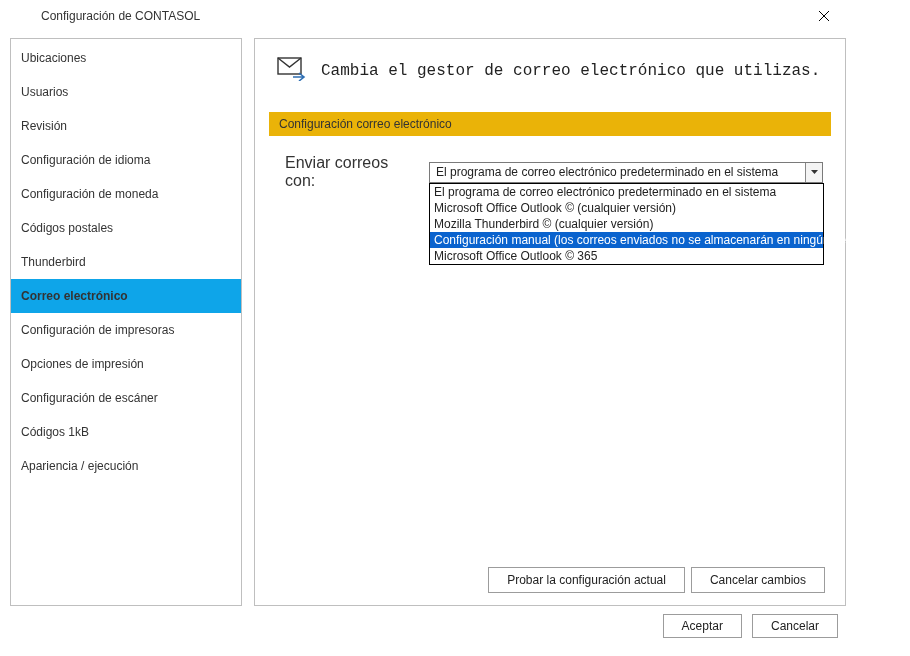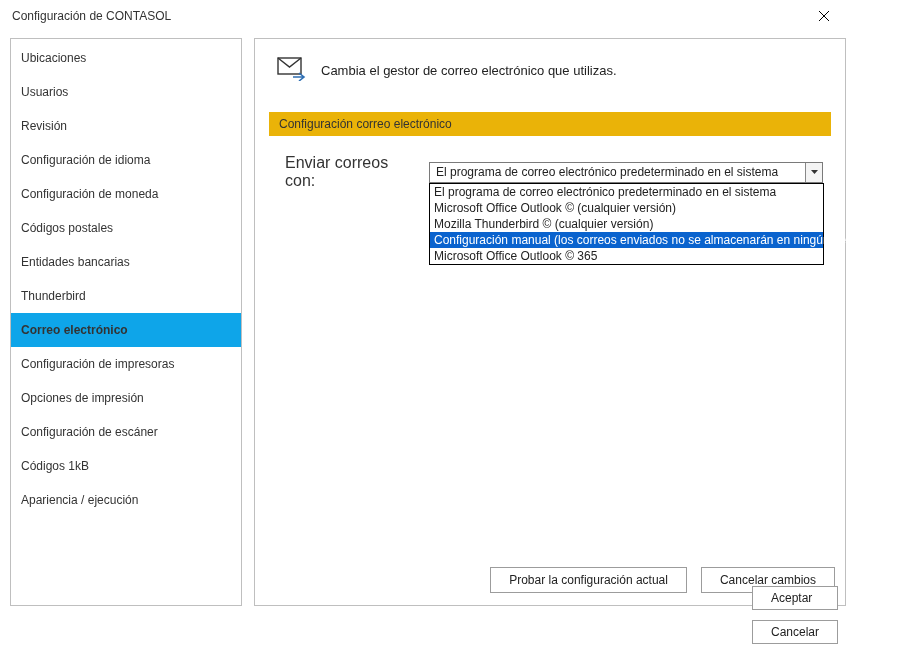--- a/index.html
+++ b/index.html
@@ -1,43 +1,43 @@
 <!DOCTYPE html>
 <html><head>
 <meta charset="utf-8">
 <style>
   * { box-sizing: border-box; }
   html,body { margin:0; padding:0; font-family: "Segoe UI", Tahoma, sans-serif; font-size:12px; color:#222; background:#fff; height:100%; }
-  .window { width:856px; height:656px; position:relative; background:#fff; }
+  .window { width:856px; height:656px; position:relative; background:#fff;padding-left:29px; }
   .titlebar { height:32px; display:flex; align-items:center; padding:0 12px; }
   .titlebar .title { flex:1; font-size:12px; color:#333; }
   .close { width:40px; height:28px; display:flex; align-items:center; justify-content:center; cursor:pointer; }
   .close svg { width:10px; height:10px; }
   .content { position:absolute; top:38px; left:10px; right:10px; bottom:50px; display:flex; gap:12px; }
   .sidebar { width:232px; border:1px solid #bfbfbf; padding:2px 0; }
   .sidebar-item { padding:10px 10px; cursor:pointer; font-size:12px; color:#333; }
   .sidebar-item.selected { background:#0ea5e9;font-weight:bold; }
   .main { flex:1; border:1px solid #bfbfbf; position:relative; display:flex; flex-direction:column; }
   .header-row { display:flex; align-items:center; gap:14px; padding:18px 22px 12px 22px; }
   .header-row .icon-wrap { }
-  .header-row .head-text { font-size:13px; color:#222; }
+  .header-row .head-text { font-size:16px; color:#222;font-family:Liberation Mono, monospace; }
   .section-title { margin:16px 14px 0 14px; background:#eab308; padding:5px 10px; font-size:12px; color:#333; }
   .form-row { display:flex; align-items:center; padding:18px 22px 0 30px; gap:20px; }
   .form-label { width:124px; font-size:16px; color:#333; }
   .select-wrap { flex:1; position:relative; }
   .select-box { height:21px; border:1px solid #7a7a7a; display:flex; align-items:stretch; background:#fff; }
   .select-text { flex:1; padding:2px 6px; font-size:12px; white-space:nowrap; overflow:hidden; }
   .select-btn { width:17px; border-left:1px solid #888; display:flex; align-items:center; justify-content:center; background:#f4f4f4; cursor:pointer; }
   .select-btn svg { width:7px; height:4px; }
   .dropdown { position:absolute; left:0; top:21px; right:-1px; border:1px solid #000; background:#fff; z-index:10; }
   .dropdown-item { padding:1px 4px; font-size:12px; white-space:nowrap; cursor:pointer; }
   .dropdown-item.highlight { background:#0a63ce; color:#fff; }
-  .panel-buttons { position:absolute; right:10px; bottom:12px; display:flex; gap:14px; }
+  .panel-buttons { position:absolute; right:20px; bottom:12px; display:flex; gap:6px; }
   .btn { border:1px solid #9c9c9c; background:#fff; padding:5px 18px; font-size:12px; color:#222; cursor:pointer; }
-  .footer { position:absolute; right:18px; bottom:12px; display:flex; gap:10px;flex-direction:column; }
+  .footer { position:absolute; right:18px; bottom:18px; display:flex; gap:10px; }
   .footer .btn { padding:4px 18px; }
 </style>
 </head>
 <body>
 
 <div class="window">
 
   <div class="titlebar">
     <div class="title">Configuración de CONTASOL</div>
     <div class="close">
@@ -50,21 +50,20 @@
 
   <div class="content">
 
     <div class="sidebar" id="sidebar">
         <div class="sidebar-item">Ubicaciones</div>
         <div class="sidebar-item">Usuarios</div>
         <div class="sidebar-item">Revisión</div>
         <div class="sidebar-item">Configuración de idioma</div>
         <div class="sidebar-item">Configuración de moneda</div>
         <div class="sidebar-item">Códigos postales</div>
-        <div class="sidebar-item">Entidades bancarias</div>
         <div class="sidebar-item">Thunderbird</div>
         <div class="sidebar-item selected">Correo electrónico</div>
         <div class="sidebar-item">Configuración de impresoras</div>
         <div class="sidebar-item">Opciones de impresión</div>
         <div class="sidebar-item">Configuración de escáner</div>
         <div class="sidebar-item">Códigos 1kB</div>
         <div class="sidebar-item">Apariencia / ejecución</div>
       </div>
 
     <div class="main">

